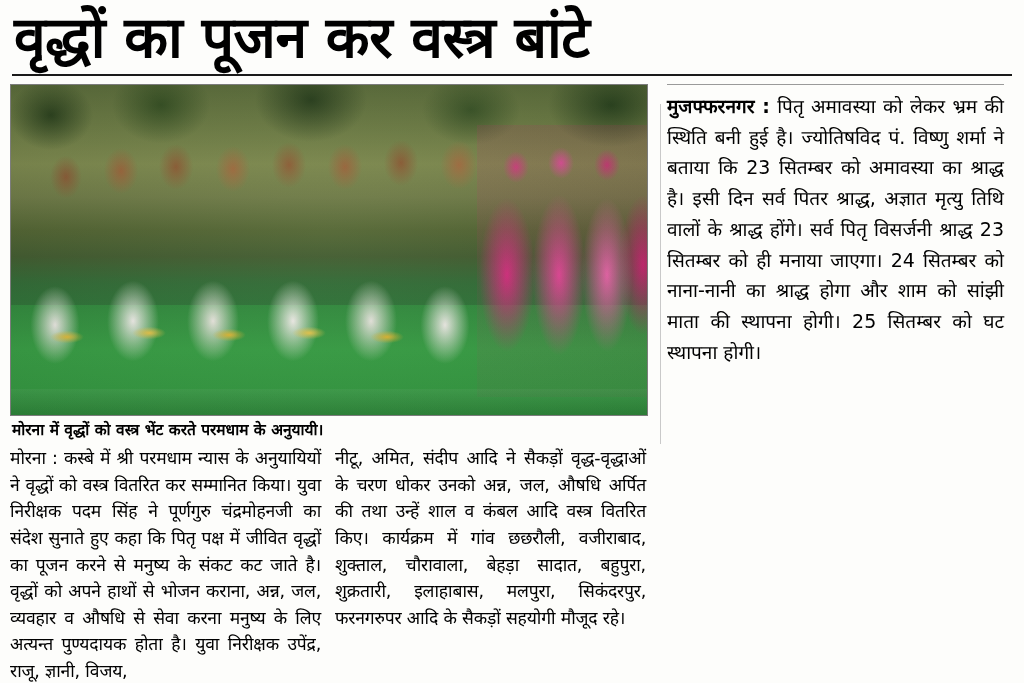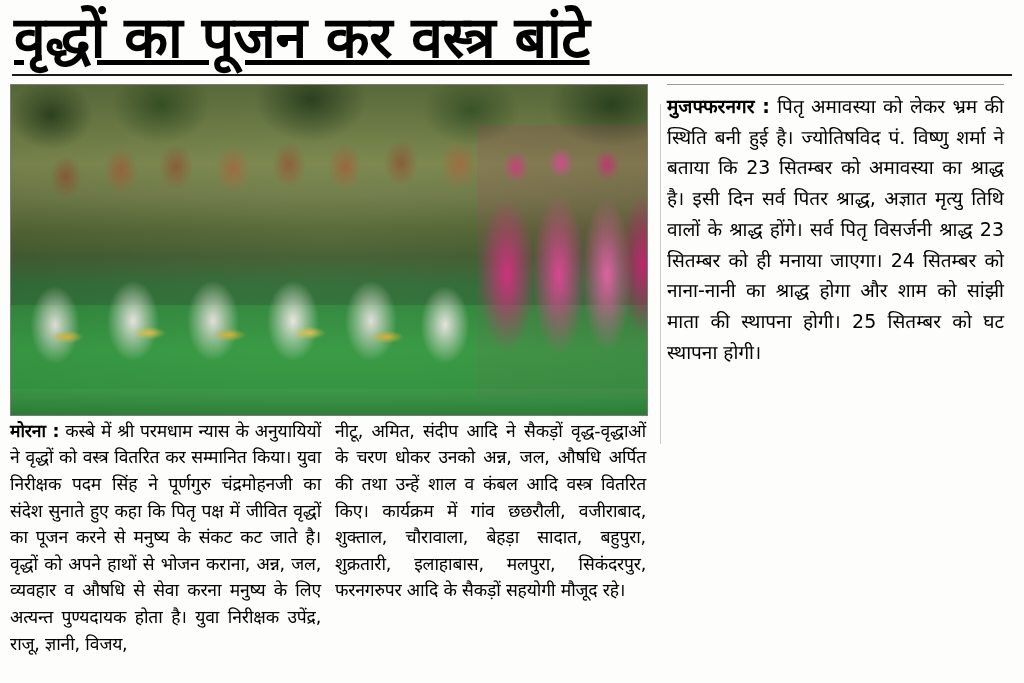--- a/index.html
+++ b/index.html
@@ -25,21 +25,20 @@
 
   
   .headline {
     font-family: "DejaVu Sans", sans-serif;
     font-weight: bold;
     font-size: 57px;
     line-height: 1.05;
     letter-spacing: -0.5px;
     padding: 8px 4px 2px 4px;
     white-space: nowrap;
-    text-decoration: underline;
   }
   .headline-rule {
     border-bottom: 2px solid #1a1a1a;
     margin: 4px 2px 8px 2px;
   }
 
   
   .body-area {
     display: flex;
     flex-direction: row;
@@ -166,21 +165,21 @@
   }
   .story-col p {
     margin: 0;
     font-family: "DejaVu Sans", sans-serif;
     font-size: 17.5px;
     line-height: 1.52;
     text-align: justify;
     letter-spacing: -0.2px;
   }
   .lead-label {
-    font-weight: bold;
+    font-weight: normal;
   }
 
   
   .side-rule-top {
     border-top: 1px solid #9a9a9a;
     margin: 0 0 6px 0;
   }
   .side-title {
     font-family: "DejaVu Sans", sans-serif;
     font-weight: bold;
@@ -226,20 +225,21 @@
           <div class="ph-trees"></div>
           <div class="ph-ground"></div>
           <div class="ph-backrow"></div>
           <div class="ph-pinkgroup"></div>
           <div class="ph-frontrow"></div>
           <div class="ph-plates"></div>
           <div class="ph-shade"></div>
         </div>
       </div>
 
+      <div class="photo-caption">मोरना में वृद्धों को वस्त्र भेंट करते परमधाम के अनुयायी।</div>
 
       <div class="story-cols">
         <div class="story-col">
           <p><span class="lead-label">मोरना :</span><span> कस्बे में श्री परमधाम न्यास के अनुयायियों ने वृद्धों को वस्त्र वितरित कर सम्मानित किया। युवा निरीक्षक पदम सिंह ने पूर्णगुरु चंद्रमोहनजी का संदेश सुनाते हुए कहा कि पितृ पक्ष में जीवित वृद्धों का पूजन करने से मनुष्य के संकट कट जाते है। वृद्धों को अपने हाथों से भोजन कराना, अन्न, जल, व्यवहार व औषधि से सेवा करना मनुष्य के लिए अत्यन्त पुण्यदायक होता है। युवा निरीक्षक उपेंद्र, राजू, ज्ञानी, विजय,</span></p>
         </div>
         <div class="story-col">
           <p>नीटू, अमित, संदीप आदि ने सैकड़ों वृद्ध-वृद्धाओं के चरण धोकर उनको अन्न, जल, औषधि अर्पित की तथा उन्हें शाल व कंबल आदि वस्त्र वितरित किए। कार्यक्रम में गांव छछरौली, वजीराबाद, शुक्ताल, चौरावाला, बेहड़ा सादात, बहुपुरा, शुक्रतारी, इलाहाबास, मलपुरा, सिकंदरपुर, फरनगरुपर आदि के सैकड़ों सहयोगी मौजूद रहे।</p>
         </div>
       </div>
 

